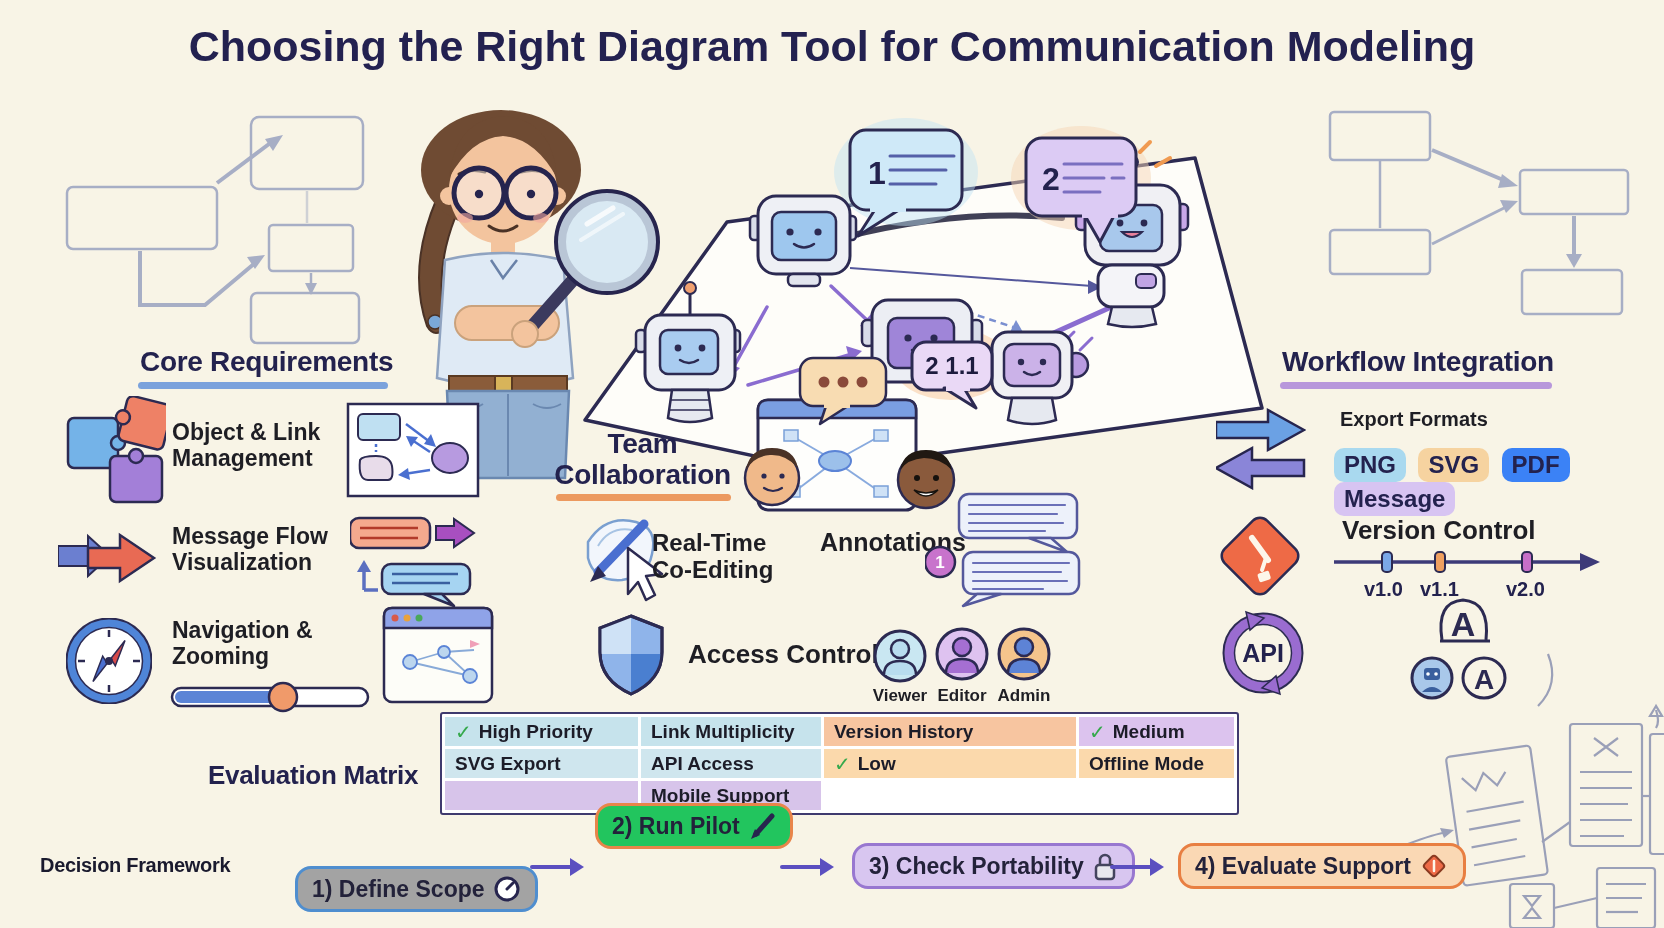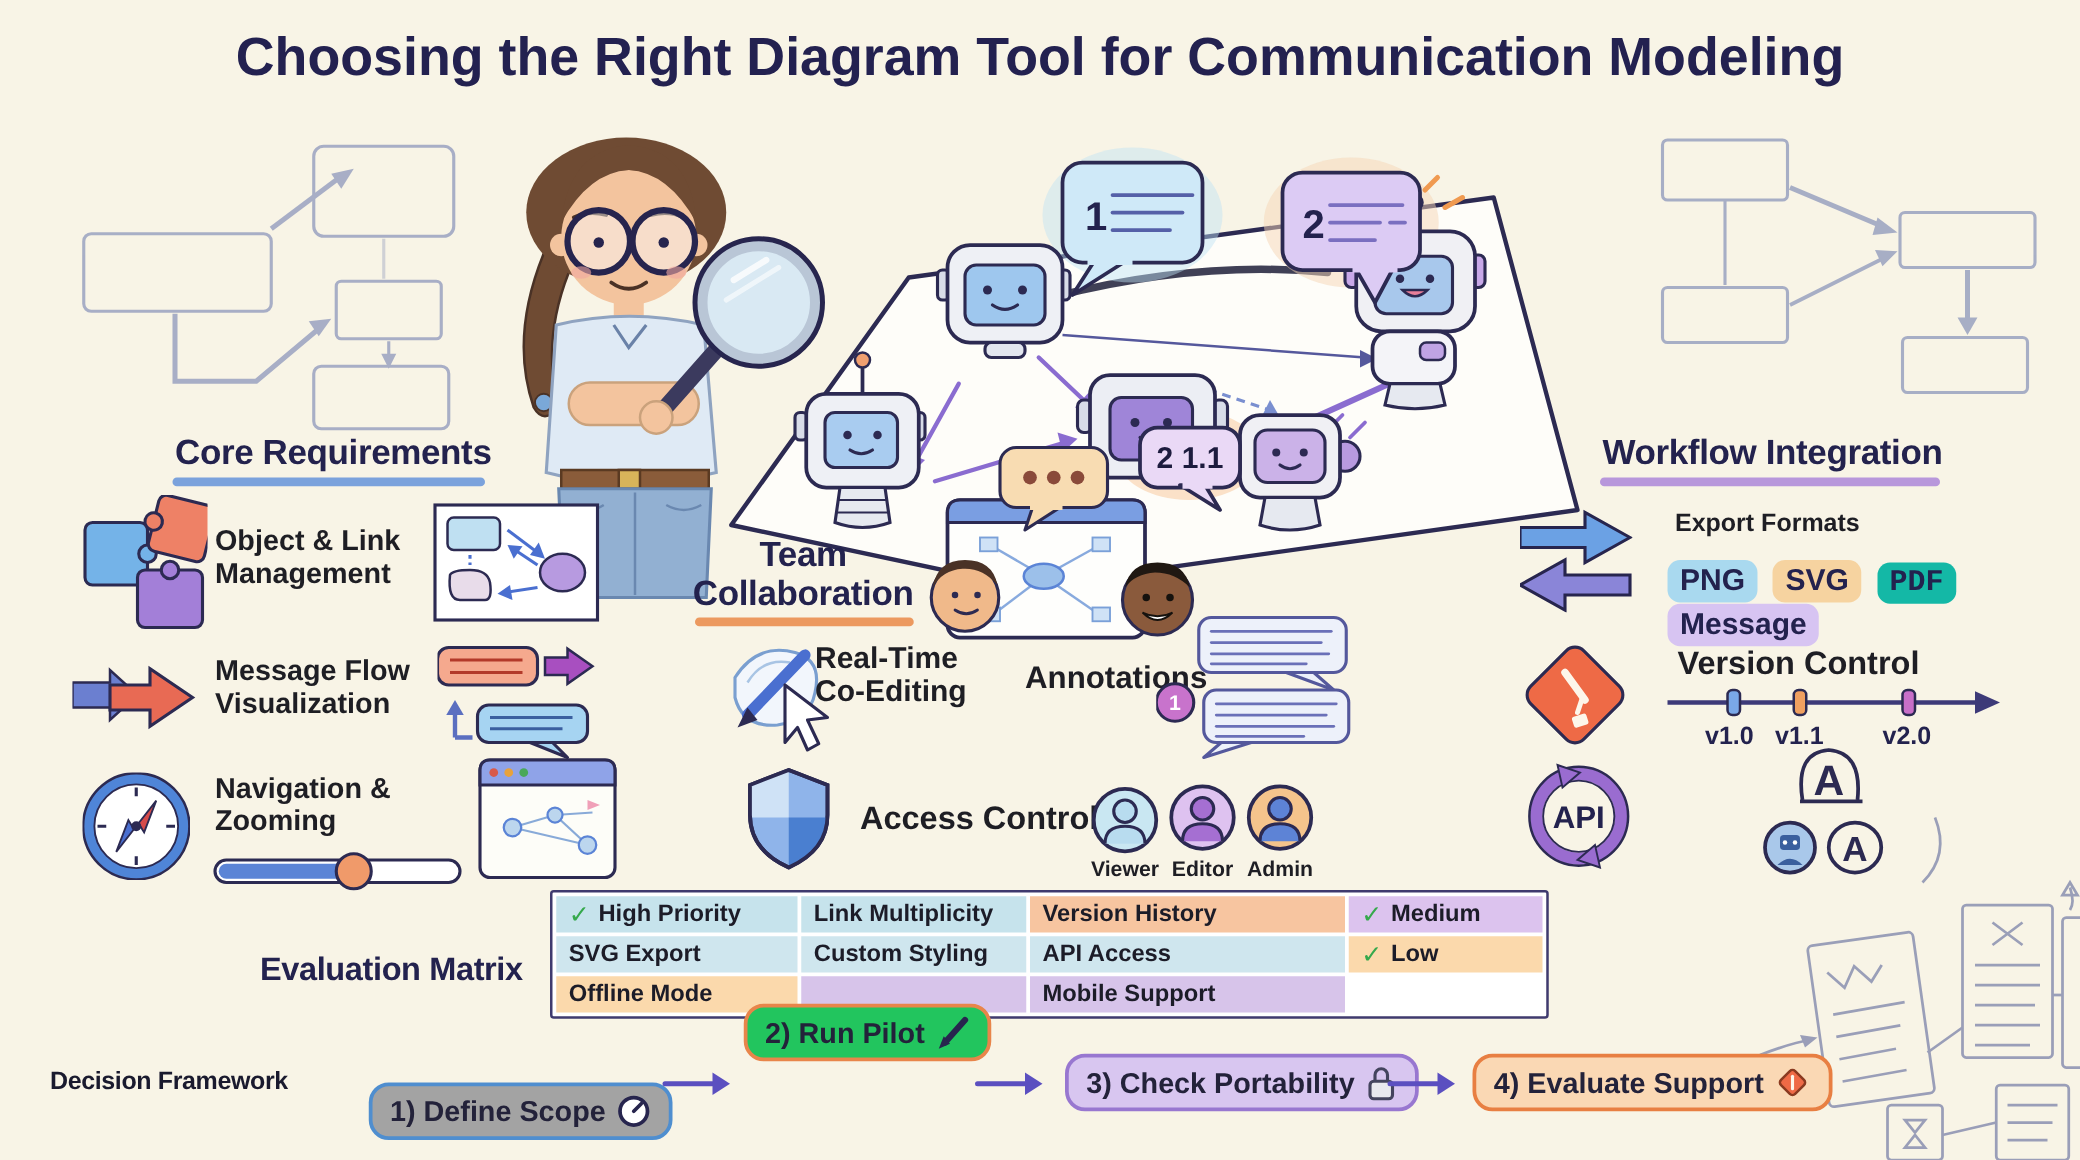--- a/index.html
+++ b/index.html
@@ -369,21 +369,21 @@
   </g>
 </svg>
 
 <svg class="abs" style="left:578px;top:510px;" width="95" height="92" viewBox="0 0 95 92">
   <path d="M10,32 Q28,4 58,12 Q80,18 74,44 Q70,66 44,70 Q16,72 10,48 Z" fill="#f2f6fc" stroke="#7a9fd0" stroke-width="2.5"></path>
   <path d="M20,36 Q32,16 54,20" fill="none" stroke="#a8c4e4" stroke-width="2"></path>
   <line x1="20" y1="62" x2="66" y2="14" stroke="#4a6fd0" stroke-width="9" stroke-linecap="round"></line>
   <polygon points="12,72 20,56 28,66" fill="#2c2a52"></polygon>
   <polygon points="50,38 50,84 60,72 68,90 77,85 68,66 84,64" fill="#ffffff" stroke="#2c2a52" stroke-width="2.5" stroke-linejoin="round"></polygon>
 </svg>
-<div class="abs item-l ml" style="left:652px;top:514px;font-size:24px;">Real-Time
+<div class="abs item-l ml" style="left:652px;top:530px;font-size:24px;">Real-Time
 Co-Editing</div>
 
 <div class="abs item-l" style="left:820px;top:528px;font-size:25px;">Annotations</div>
 <svg class="abs" style="left:925px;top:492px;" width="160" height="118" viewBox="0 0 160 118">
   <rect x="34" y="2" width="118" height="44" rx="10" fill="#edf1fa" stroke="#54589c" stroke-width="2.5"></rect>
   <polygon points="126,46 142,60 104,46" fill="#edf1fa" stroke="#54589c" stroke-width="2.5" stroke-linejoin="round"></polygon>
   <g stroke="#6a70b8" stroke-width="2.2" stroke-linecap="round">
     <line x1="44" y1="13" x2="140" y2="13"></line>
       <line x1="44" y1="22" x2="132" y2="22"></line>
     <line x1="44" y1="31" x2="138" y2="31"></line>
@@ -434,21 +434,21 @@
 <div class="abs uline" style="left:1280px;top:382px;width:272px;background:#a87fd8;"></div>
 
 <svg class="abs" style="left:1216px;top:404px;" width="90" height="86" viewBox="0 0 90 86">
   <polygon points="0,18 52,18 52,6 88,26 52,46 52,34 0,34" fill="#6ba1e4" stroke="#27254e" stroke-width="2.5"></polygon>
   <polygon points="88,56 36,56 36,44 0,64 36,84 36,72 88,72" fill="#8a85d8" stroke="#27254e" stroke-width="2.5"></polygon>
 </svg>
 <div class="abs item-l" style="left:1340px;top:408px;font-size:20px;">Export Formats</div>
 <div class="abs" style="left:1334px;top:448px;">
   <span class="badge" style="background:#a9d9ef;">PNG</span>
   <span class="badge" style="background:#f6d3a0;">SVG</span>
-  <span class="badge" style="background:#14b8a6;font-family:Liberation Mono, monospace;">PDF</span>
+  <span class="badge" style="background:#3b82f6;">PDF</span>
   <span class="badge" style="background:#d7c4f2;margin-right:0;">Message</span>
 </div>
 
 <svg class="abs" style="left:1214px;top:510px;" width="92" height="92" viewBox="0 0 92 92">
   <rect x="16" y="16" width="60" height="60" rx="10" transform="rotate(45 46 46)" fill="#ee6a46" stroke="#2c2a52" stroke-width="2.5"></rect>
   <line x1="38" y1="28" x2="54" y2="50" stroke="#fdf6ea" stroke-width="6" stroke-linecap="round"></line>
   <line x1="52" y1="48" x2="48" y2="60" stroke="#fdf6ea" stroke-width="4" stroke-linecap="round"></line>
   <rect x="44" y="62" width="12" height="9" rx="2" transform="rotate(-18 50 66)" fill="#fdf6ea"></rect>
 </svg>
 <div class="abs item-l" style="left:1342px;top:516px;font-size:26px;">Version Control</div>
@@ -493,21 +493,20 @@
     <span>High Priority</span>
   </div>
   <div class="cell c-blue">Link Multiplicity</div>
   <div class="cell c-orange">Version History</div>
 
   <div class="cell c-purple">
     <span class="check">✓</span>
     <span>Medium</span>
   </div>
   <div class="cell c-blue2">SVG Export</div>
-  <div class="cell c-blue2">Custom Styling</div>
   <div class="cell c-blue2">API Access</div>
 
   <div class="cell c-peach">
     <span class="check">✓</span>
     <span>Low</span>
   </div>
   <div class="cell c-peach">Offline Mode</div>
   <div class="cell c-purple2"></div>
   <div class="cell c-purple2">Mobile Support</div>
 </div>

